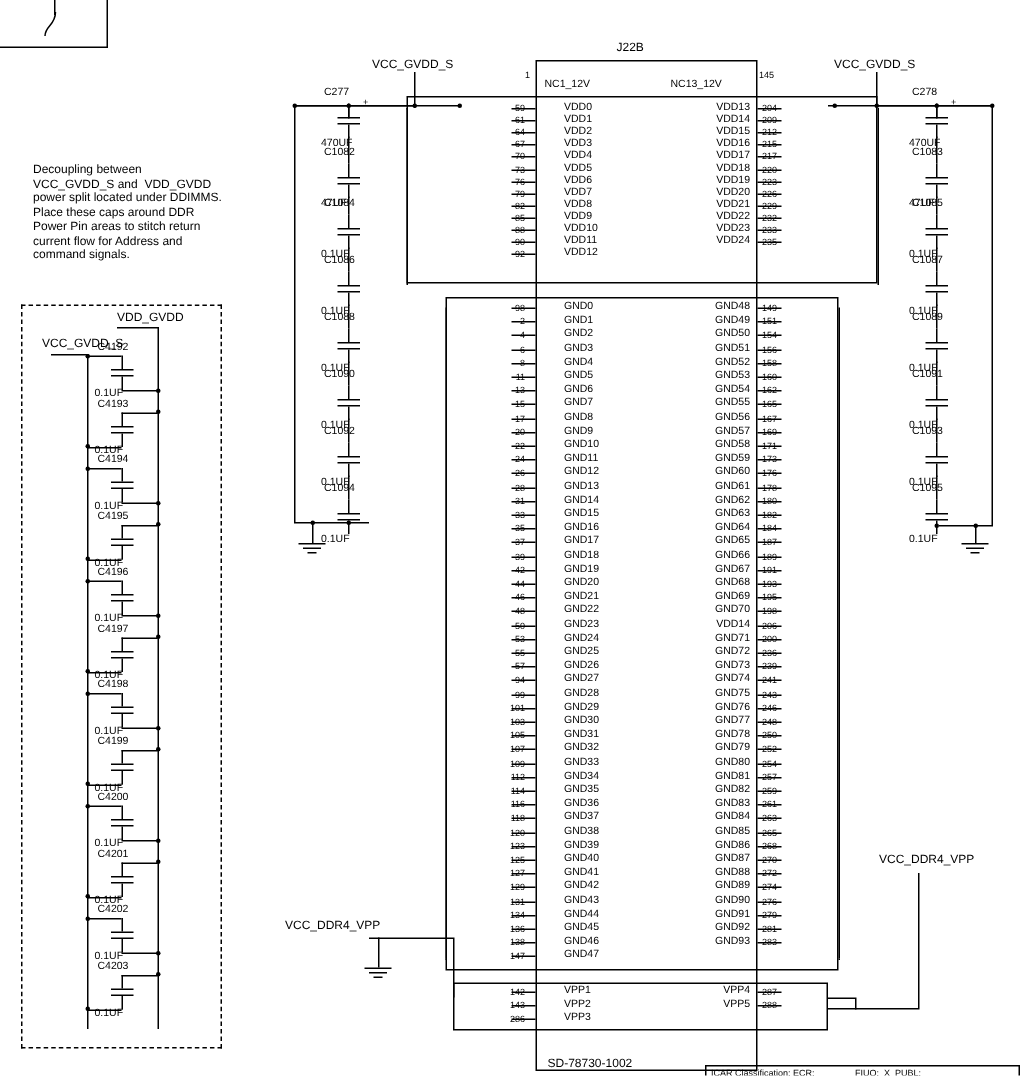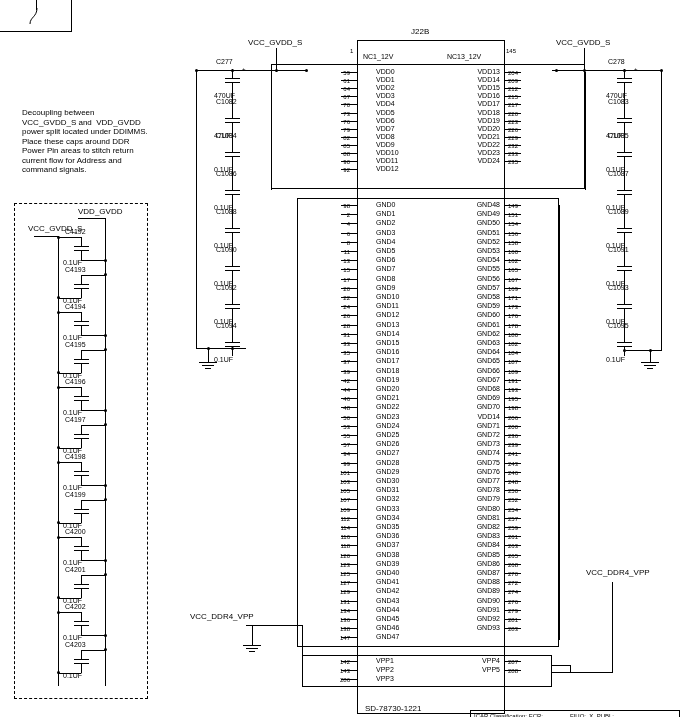--- a/index.html
+++ b/index.html
@@ -481,21 +481,21 @@
   <i style="top:0;width:18px;"></i>
     <i style="top:3px;width:12px;"></i>
     <i style="top:6px;width:6px;"></i>
 </div>
 <div class="t8" style="left:586px;top:568px;">VCC_DDR4_VPP</div>
 <div class="ln v" style="left:612px;top:582px;height:90px;"></div>
 <div class="ln h" style="left:552px;top:672px;width:61px;"></div>
 <div class="ln h" style="left:552px;top:665px;width:18px;"></div>
 <div class="ln v" style="left:570px;top:665px;height:8px;"></div>
 
-<div class="t8" style="left:365px;top:704px;">SD-78730-1221</div>
+<div class="t8" style="left:365px;top:704px;">SD-78730-1002</div>
 <div class="box" style="left:470px;top:710px;width:210px;height:18px;"></div>
 <div class="t6" style="left:474px;top:713px;">ICAR Classification: ECR:</div>
 <div class="t6" style="left:570px;top:713px;">FIUO:  X  PUBL:</div>
 
 <div class="ln v" style="left:297px;top:205px;height:434px;"></div>
 <div class="ln v" style="left:559px;top:205px;height:434px;"></div>
 <div class="ln v" style="left:271px;top:72px;height:118px;"></div>
 <div class="ln v" style="left:585px;top:72px;height:118px;"></div>
 <div class="ln h" style="left:271px;top:72px;width:1px;"></div>
 <div class="ln h" style="left:196px;top:70px;width:80px;"></div>

